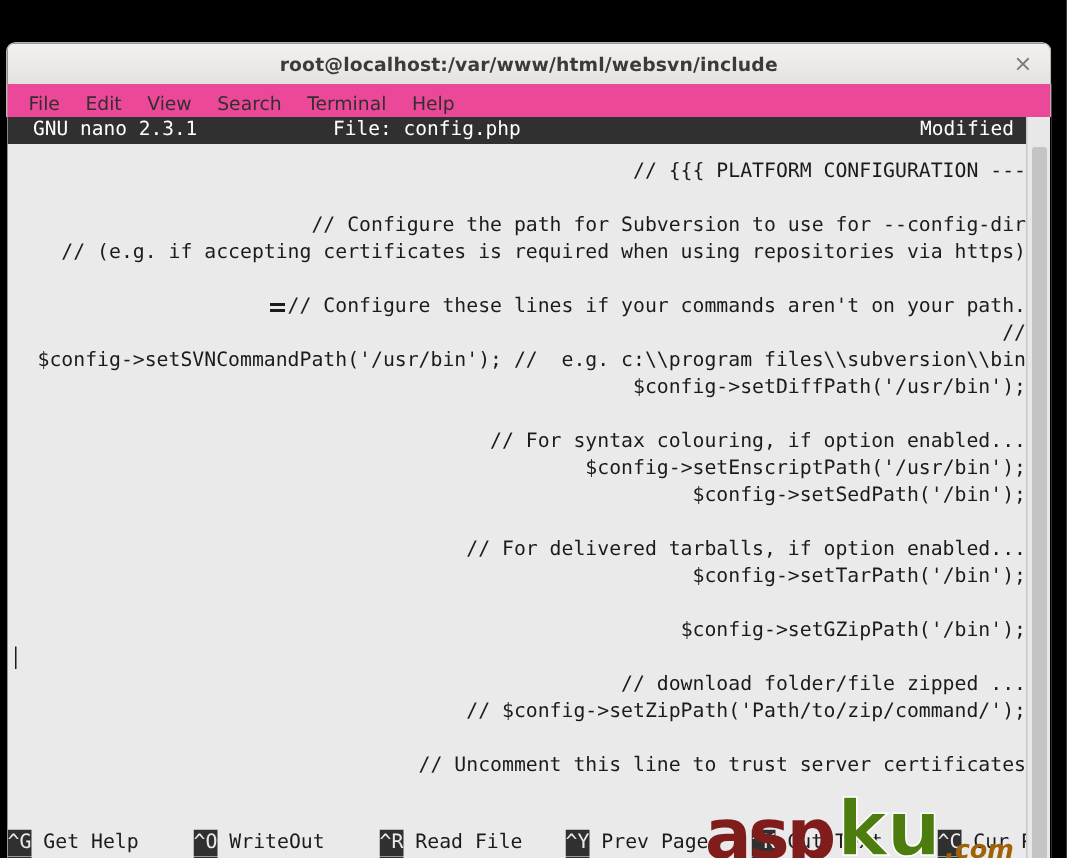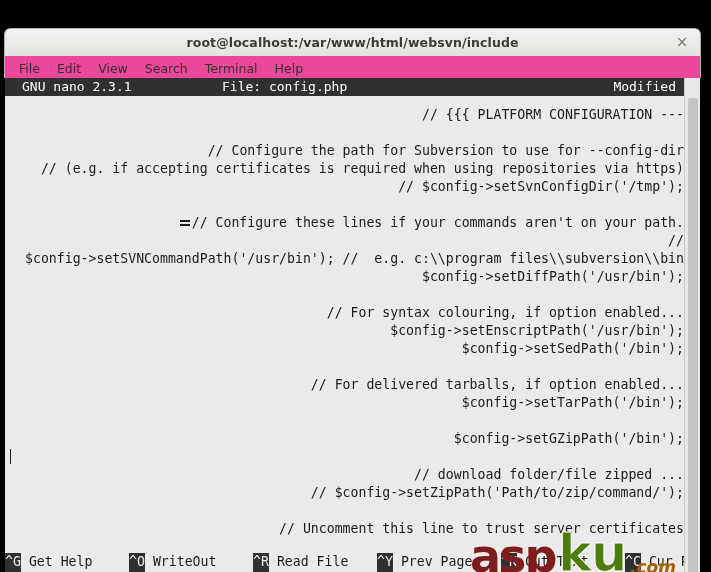--- a/index.html
+++ b/index.html
@@ -313,21 +313,20 @@
         <span class="nh-version">GNU nano 2.3.1</span>
         <span class="nh-file">File: config.php</span>
         <span class="nh-mod">Modified</span>
       </div>
 
       <div class="nano-body" id="nano-body">
           <div class="code-line">// {{{ PLATFORM CONFIGURATION ---</div>
           <div class="code-line"></div>
           <div class="code-line">// Configure the path for Subversion to use for --config-dir</div>
           <div class="code-line">// (e.g. if accepting certificates is required when using repositories via https)</div>
-          <div class="code-line">// $config-&gt;setSvnConfigDir('/tmp');</div>
           <div class="code-line"></div>
           <div class="code-line">// Configure these lines if your commands aren't on your path.<span class="mouse-artifact"></span></div>
           <div class="code-line">//</div>
           <div class="code-line">$config-&gt;setSVNCommandPath('/usr/bin'); //  e.g. c:\\program files\\subversion\\bin</div>
           <div class="code-line">$config-&gt;setDiffPath('/usr/bin');</div>
           <div class="code-line"></div>
           <div class="code-line">// For syntax colouring, if option enabled...</div>
           <div class="code-line">$config-&gt;setEnscriptPath('/usr/bin');</div>
           <div class="code-line">$config-&gt;setSedPath('/bin');</div>
           <div class="code-line"></div>

